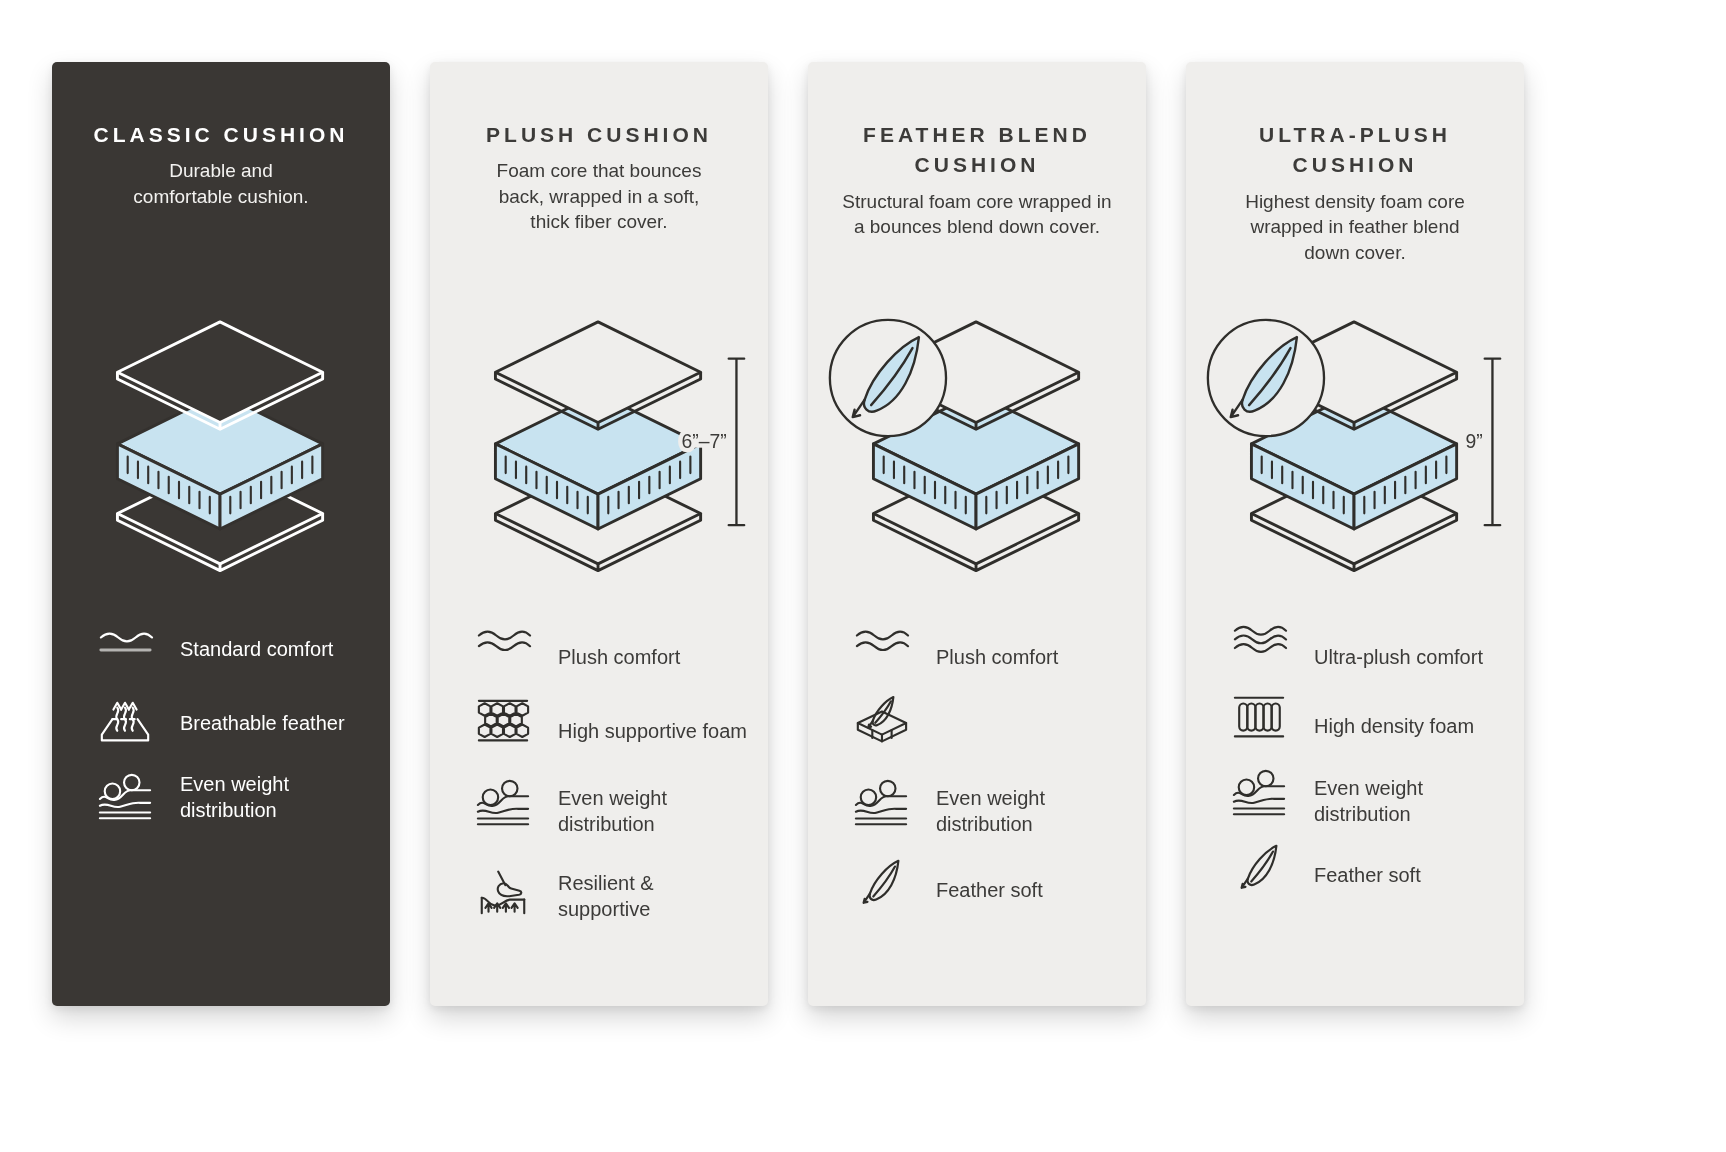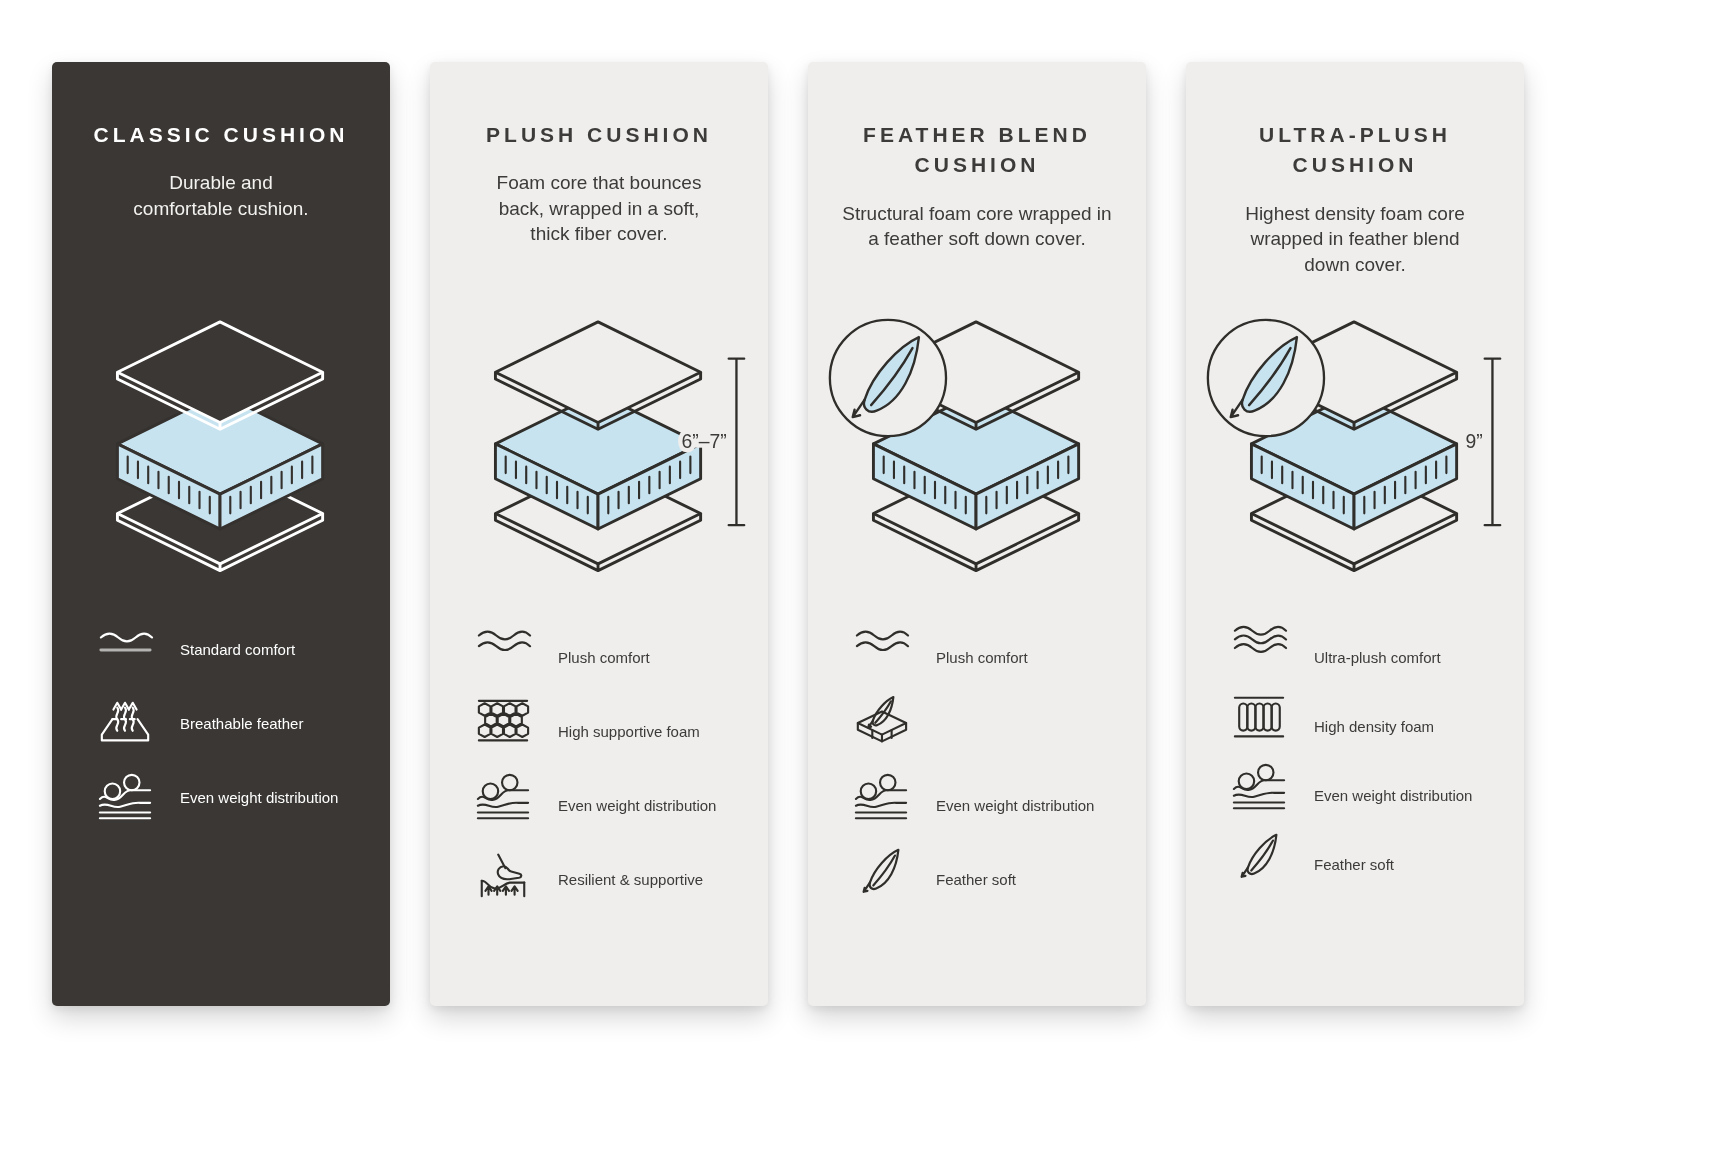--- a/index.html
+++ b/index.html
@@ -6,33 +6,33 @@
   body{font-family:"Liberation Sans","DejaVu Sans",sans-serif;}
   #canvas{position:relative;width:1726px;height:1152px;background:#ffffff;overflow:hidden;}
   .panel{position:absolute;top:62px;width:338px;height:944px;border-radius:5px;text-align:center;
          box-shadow:0 12px 26px rgba(0,0,0,.16),0 3px 8px rgba(0,0,0,.08);}
   .panel.dark{background:var(--darkBg);}
   .panel.light{background:var(--lightBg);}
   .title{margin:58px 14px 0;font-size:21px;font-weight:bold;letter-spacing:4px;line-height:1.45;
          white-space:pre-line;}
   .light .title{color:var(--textDark);}
   .dark .title{color:#ffffff;}
-  .desc{margin:20px auto 0;font-size:19px;line-height:1.34;white-space:pre-line;max-width:306px;}
+  .desc{margin:8px auto 0;font-size:19px;line-height:1.34;white-space:pre-line;max-width:306px;}
   .light .desc{color:var(--textDark);}
   .dark .desc{color:#f3f2f0;}
   .illus{position:absolute;top:256px;left:50%;transform:translateX(-50%);width:302px;}
   .illus svg{display:block;width:100%;height:auto;}
   .features{position:absolute;top:560px;left:44px;right:12px;margin:0;padding:0;list-style:none;text-align:left;}
   .feature{display:flex;align-items:center;gap:26px;margin-bottom:18px;}
   .panel:nth-child(4) .feature{margin-bottom:13px;}
   .ficon{flex:0 0 58px;height:56px;}
   .ficon svg{width:58px;height:56px;fill:none;stroke:var(--iconDark);stroke-width:2.2;
              stroke-linecap:round;stroke-linejoin:round;display:block;}
   .dark .ficon svg{stroke:#ffffff;}
-  .flabel{font-size:15px;line-height:1.28;max-width:190px;}
+  .flabel{font-size:20px;line-height:1.28;max-width:190px;}
   .light .flabel{color:var(--textDark);margin-top:16px;}
   .dark .flabel{color:#ffffff;}
 </style>
 </head>
 <body>
 
 <div id="canvas">
   <div id="panels">
       <section class="panel dark" style="left: 52px;">
         <h2 class="title">CLASSIC CUSHION</h2>
@@ -183,21 +183,21 @@
               </svg>
             </span>
           <span class="flabel">Resilient &amp; supportive</span>
         </li>
         </ul>
       </section>
       <section class="panel light" style="left: 808px;">
         <h2 class="title">FEATHER BLEND
 CUSHION</h2>
      <p class="desc">Structural foam core wrapped in
-a feather soft down cover.</p>
+a bounces blend down cover.</p>
      <div class="illus">
           <svg viewBox="0 0 312 272">
             <g stroke="#2f2e2b" stroke-width="3" fill="#efeeec" stroke-linejoin="round">
         <path d="M155 150 L261 202 L155 254 L49 202 Z"></path>
         <path fill="none" d="M49 202 v7 L155 261 L261 209 v-7 M155 254 v7"></path>
             </g>
             <g stroke="#2f2e2b" stroke-width="3" fill="#c8e3f0" stroke-linejoin="round">
         <path d="M155 78 L261 130 L155 182 L49 130 Z"></path>
         <path d="M49 130 L155 182 V218 L49 166 Z"></path>
         <path d="M261 130 L155 182 V218 L261 166 Z"></path>

